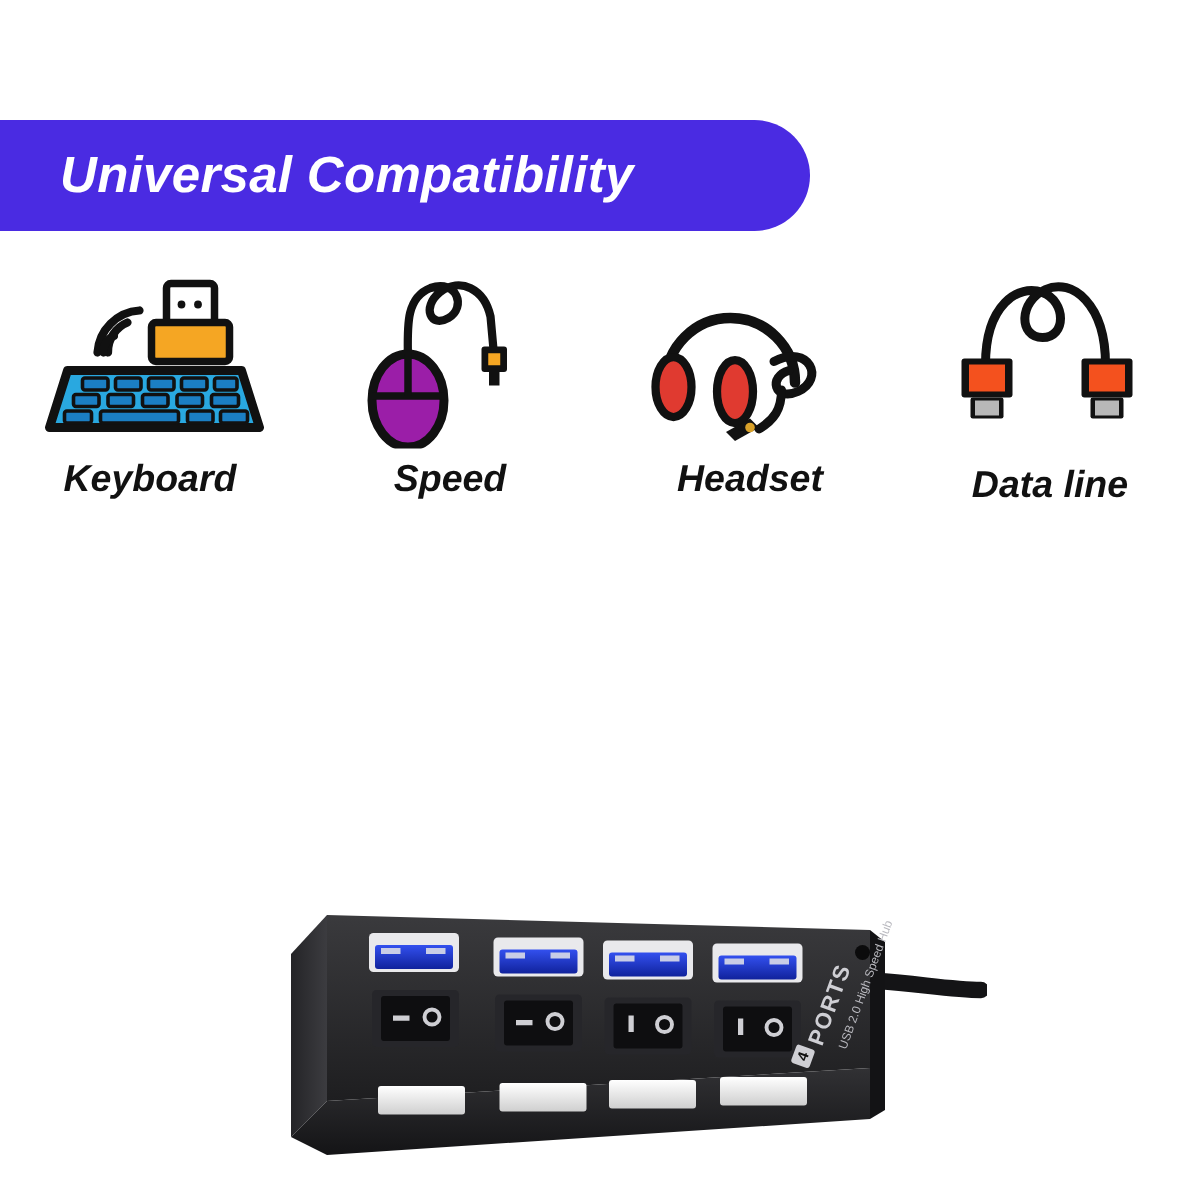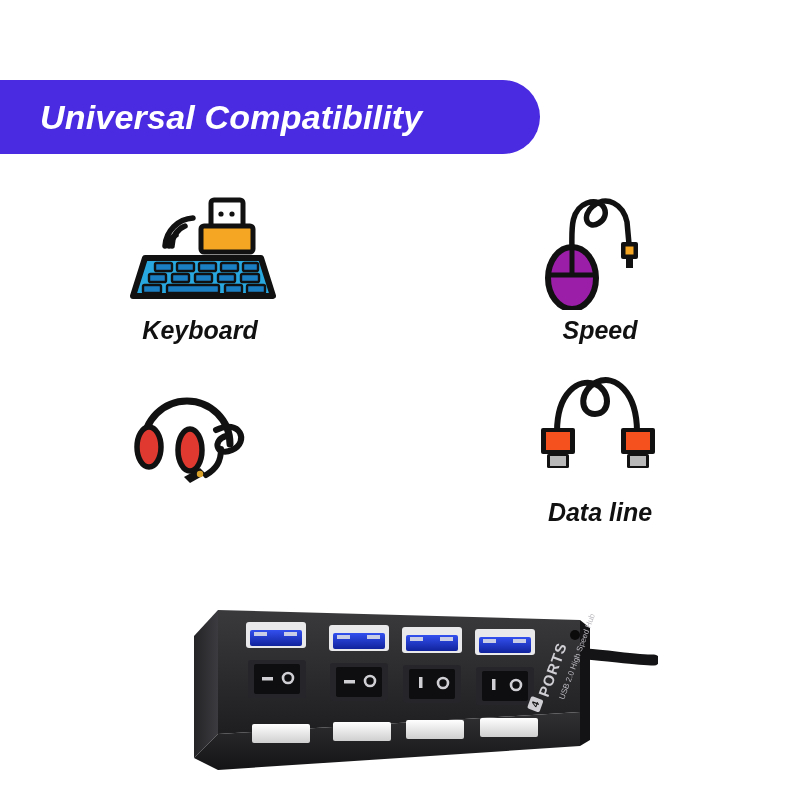--- a/index.html
+++ b/index.html
@@ -26,24 +26,24 @@
     color:#ffffff;
     font-size:34px;
     font-weight:bold;
     font-style:italic;
     letter-spacing:.2px;
     white-space:nowrap;
   }
 
   
   .grid{
-    position:absolute;left:0;top:164px;
+    position:absolute;left:0;top:153px;
     width:800px;
     display:grid;
-    grid-template-columns:repeat(2,1fr);
+    grid-template-columns:repeat(4,1fr);
     grid-template-rows:178px 175px;
   }
   .cell{
     position:relative;
     display:flex;flex-direction:column;
     align-items:center;justify-content:flex-start;
   }
   .art{
     height:118px;
     display:flex;align-items:center;justify-content:center;
@@ -143,20 +143,21 @@
           <ellipse cx="29" cy="77" rx="12" ry="20" fill="#e03a30" stroke="#111" stroke-width="5.5"></ellipse>
           <ellipse cx="70" cy="80" rx="12" ry="21" fill="#e03a30" stroke="#111" stroke-width="5.5"></ellipse>
 
           <path d="M96 60 C120 48 130 72 112 80 C96 87 92 70 106 66" fill="none" stroke="#111" stroke-width="6" stroke-linecap="round"></path>
           <path d="M101 79 C101 92 96 99 86 105" fill="none" stroke="#111" stroke-width="6" stroke-linecap="round"></path>
 
           <path d="M86 104 L70 113 L64 107 L80 98 Z" fill="#111"></path>
           <circle cx="80" cy="104" r="3.2" fill="#d8a12a"></circle>
         </svg>
       </div>
+      <div class="caption">Headset</div>
     </div>
 
 
     <div class="cell">
       <div class="art">
         <svg width="150" height="118" viewBox="0 0 150 118">
 
           <path d="M32 62 C32 22 54 8 70 14 C86 20 86 44 70 44 C54 44 54 20 72 12 C90 4 112 22 112 62" fill="none" stroke="#111" stroke-width="6" stroke-linecap="round"></path>
 
           <rect x="16" y="58" width="34" height="26" rx="2" fill="#111"></rect>

